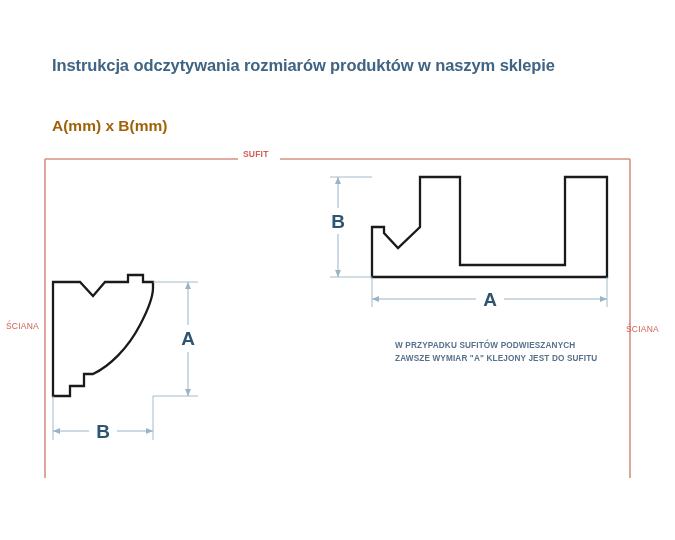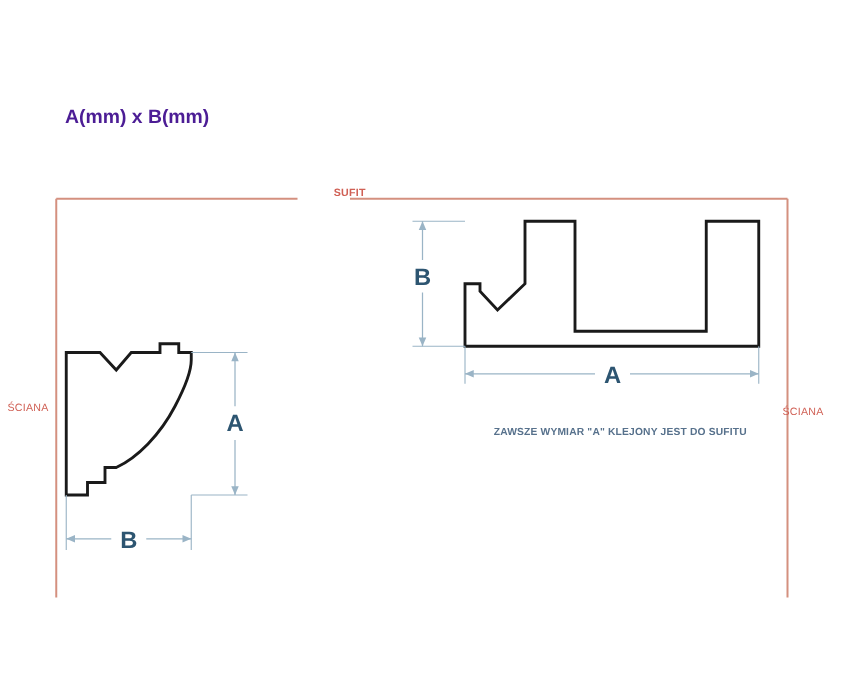--- a/index.html
+++ b/index.html
@@ -28,24 +28,24 @@
   }
   .title-main {
     font-size: 16.5px;
     font-weight: bold;
     color: #3f6484;
     letter-spacing: -0.1px;
     line-height: 22px;
     white-space: nowrap;
   }
   .title-sub {
-    margin-top: 30px;
+    margin-top: 40px;
     font-size: 15.5px;
     font-weight: bold;
-    color: #4c1d95;
+    color: #a16207;
     line-height: 20px;
     white-space: nowrap;
   }
   svg.diagram {
     position: absolute;
     left: 0;
     top: 0;
   }
   .note {
     position: absolute;
@@ -68,35 +68,35 @@
   .wall-left { left: 6px; top: 321px; }
   .wall-right { left: 626px; top: 324px; }
   .ceiling-label {
     position: absolute;
     left: 243px;
     top: 149px;
     font-size: 8.5px;
     font-weight: bold;
     color: #d06055;
     letter-spacing: 0.2px;
-    margin-left: 24px;
   }
   .dim-letter {
     font-family: "Liberation Sans", sans-serif;
     font-size: 19px;
     font-weight: bold;
     fill: #2d5571;
   }
 </style>
 </head>
 <body>
 
 <div id="stage">
 
   <div class="headings">
+    <div class="title-main">Instrukcja odczytywania rozmiarów produktów w naszym sklepie</div>
     <div class="title-sub">A(mm) x B(mm)</div>
   </div>
 
   <svg class="diagram" width="675" height="540" viewBox="0 0 675 540">
 
     <g>
 
       <line x1="45" y1="159" x2="238" y2="159" stroke="#d4907f" stroke-width="1.6"></line>
 
       <line x1="280" y1="159" x2="630" y2="159" stroke="#d4907f" stroke-width="1.6"></line>
@@ -161,16 +161,17 @@
     </g>
 
   </svg>
 
   <div class="ceiling-label">SUFIT</div>
   <div class="wall-label wall-left">ŚCIANA</div>
   <div class="wall-label wall-right">ŚCIANA</div>
 
 
   <div class="note note-right">
+    <div>W PRZYPADKU SUFITÓW PODWIESZANYCH</div>
     <div>ZAWSZE WYMIAR "A" KLEJONY JEST DO SUFITU</div>
   </div>
 
 </div>
 
 </body></html>

